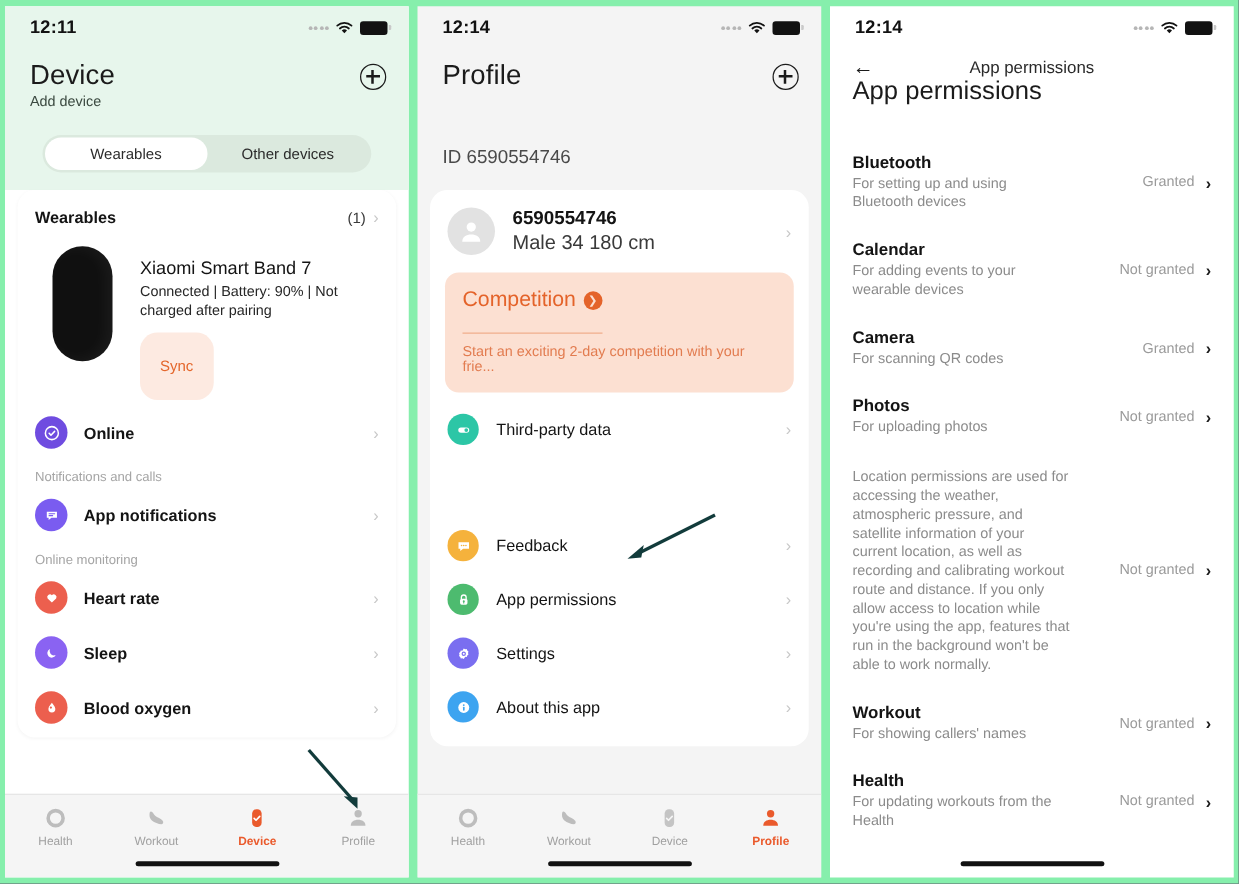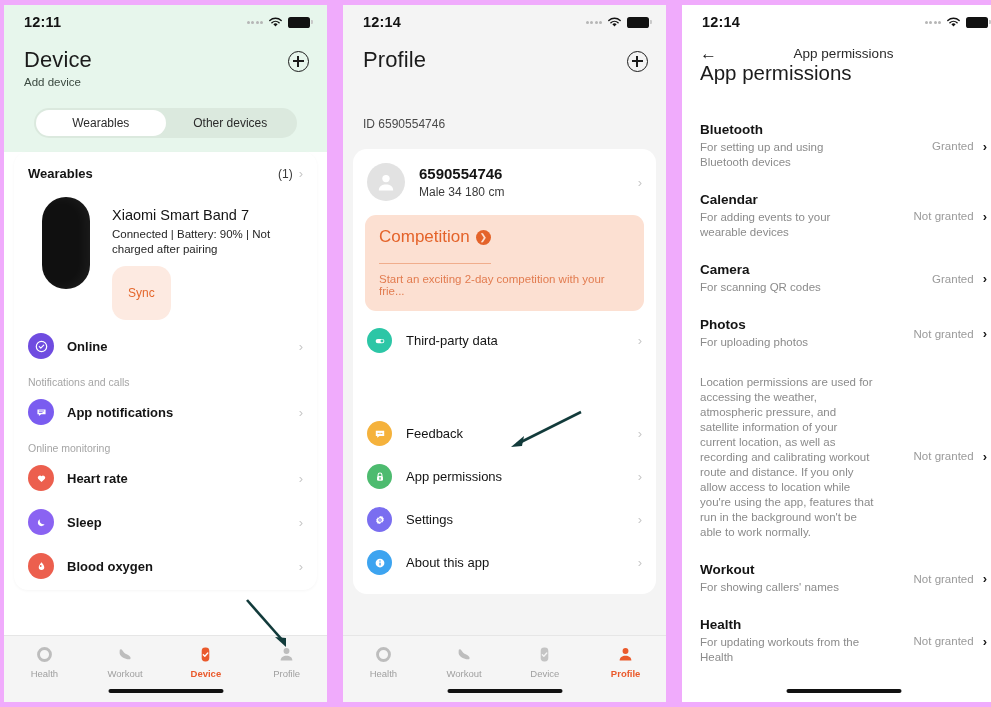--- a/index.html
+++ b/index.html
@@ -4,24 +4,25 @@
 <style>
   * { box-sizing: border-box; margin: 0; padding: 0; }
   html, body {
     width: 991px; height: 707px;
     background: #4a0d4a;
     font-family: "Liberation Sans", sans-serif;
     overflow: hidden;
   }
   .board {
     width: 991px; height: 707px;
-    background: #f0abfc;
+    background: #86efac;
     display: flex;
     padding: 5px 4px;
-    gap: 16px;
+    gap: 1px;
+    justify-content: space-between;
   }
   .phone {
     position: relative;
     width: 323px; height: 697px;
     overflow: hidden;
     background: #ffffff;
     flex: none;
   }
 
   
@@ -119,27 +120,27 @@
   .tab.act .tl { color: #ea5a2c; font-weight: bold; }
   .tabicon { height: 21px; display:flex; align-items:center; justify-content:center; }
   .homebar {
     position: absolute; bottom: 9px; left: 50%; transform: translateX(-50%);
     width: 115px; height: 4.5px; border-radius: 3px; background: #111;
   }
 
   
   .p2 { background: #f4f4f4; }
   .p2 .hdr h1 { font-size: 22px; }
-  .p2 .hdr .sub { color: #4a4a4a; font-size: 12px; margin-top: 44px; }
+  .p2 .hdr .sub { color: #4a4a4a; font-size: 15px; margin-top: 44px; }
   .p2card { background: #fff; border-radius: 14px; margin: 18px 10px 0 10px; padding-bottom: 10px; }
   .prow { display: flex; align-items: center; padding: 14px 14px 8px 14px; }
   .avatar { width: 38px; height: 38px; border-radius: 50%; background: #e2e2e2; flex:none;
             display:flex; align-items:center; justify-content:center; margin-right: 14px;}
   .pid { font-size: 15px; font-weight: bold; color: #141414; }
-  .pmeta { font-size: 12px; color: #3a3a3a; margin-top: 3px; }
+  .pmeta { font-size: 16px; color: #3a3a3a; margin-top: 3px; }
   .comp {
     background: #fce0d2; border-radius: 11px;
     margin: 6px 12px 0 12px; padding: 12px 14px 14px 14px;
   }
   .comp .ct { font-size: 17px; color: #e4632a; display: flex; align-items: center; gap: 6px;
               border-bottom: 1.4px solid #f0ad8c; padding-bottom: 16px; width: fit-content;}
   .comp .cdot { width: 15px; height: 15px; border-radius: 50%; background: #e4632a;
                 display:flex; align-items:center; justify-content:center; color:#fce0d2; font-size: 9px;}
   .comp .cs { font-size: 11.5px; color: #e27c50; margin-top: 9px; }
   .p2 .li .lb { font-weight: 400; font-size: 13px; }

